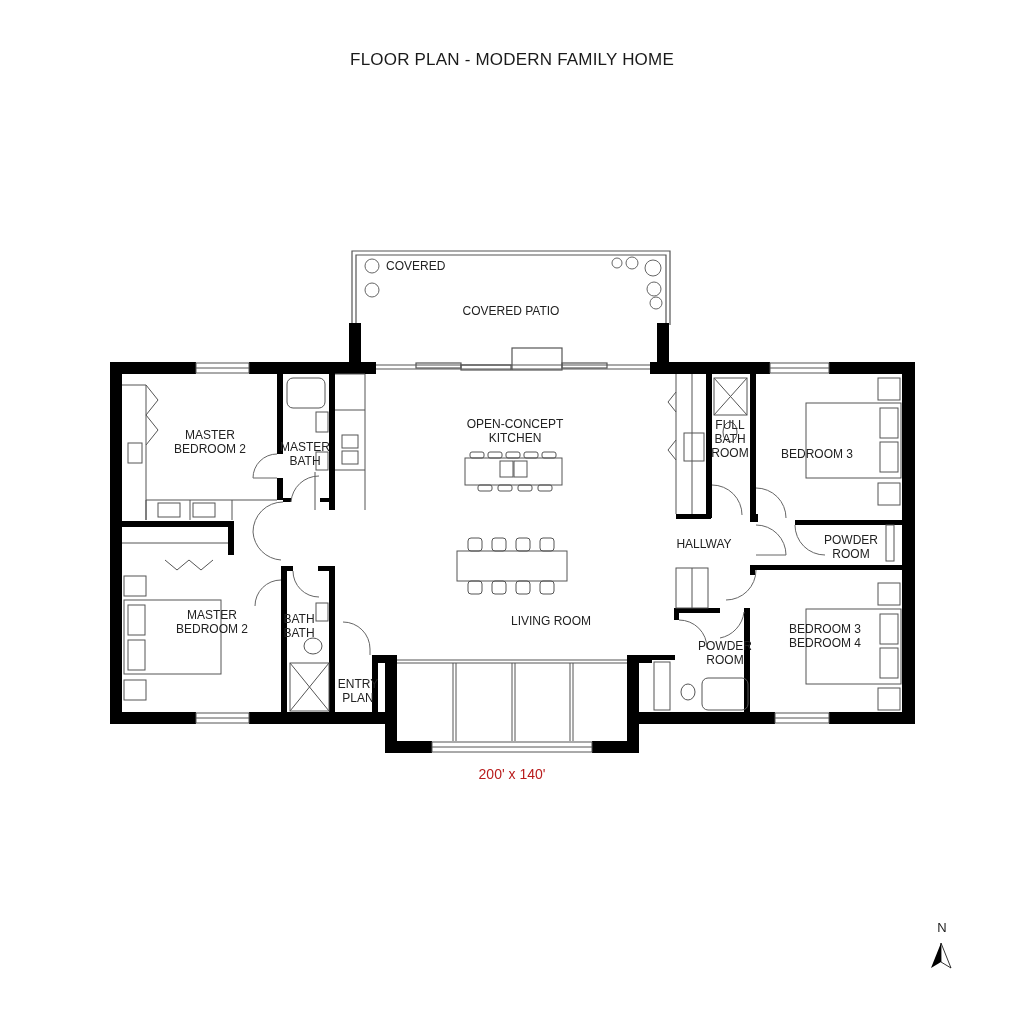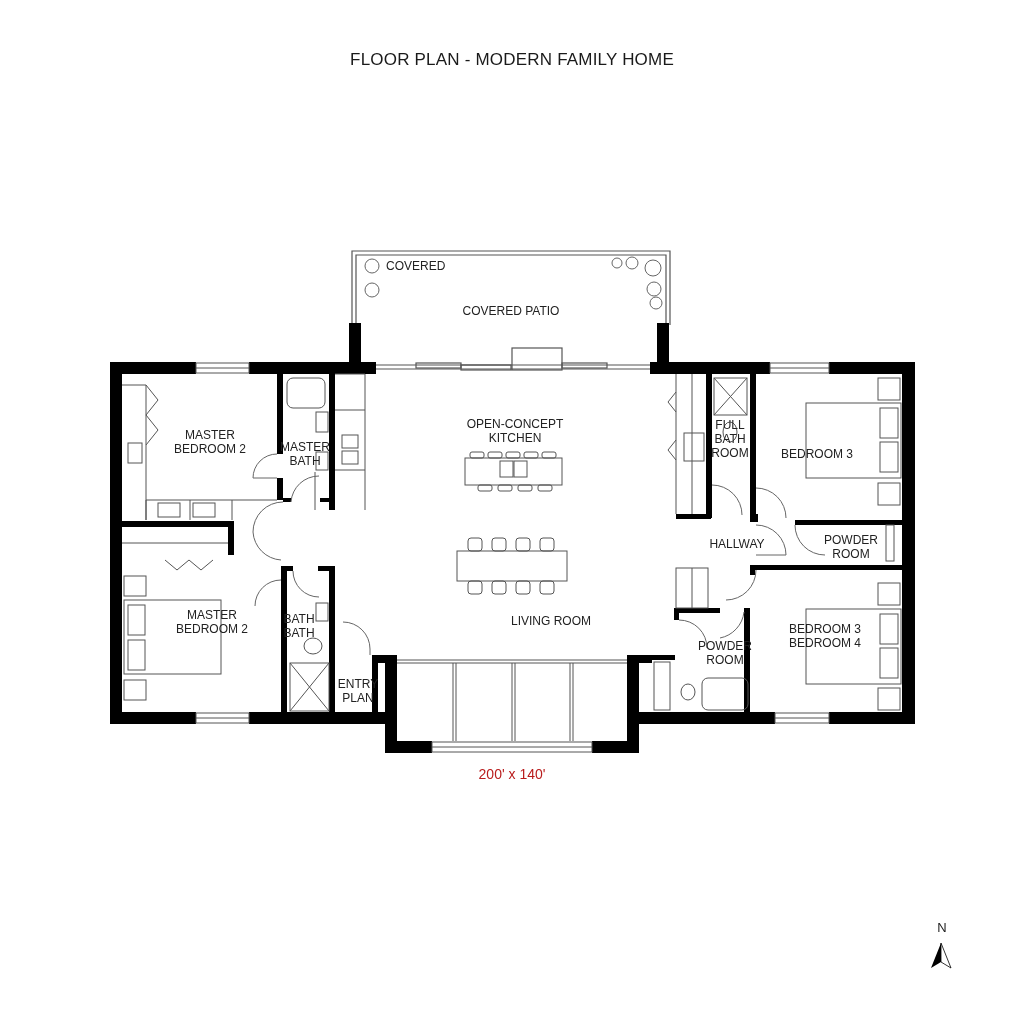--- a/index.html
+++ b/index.html
@@ -252,21 +252,21 @@
     <div>KITCHEN</div>
 </div>
 <div class="lbl" style="left:515px; top:614px;margin-left:36px;">LIVING ROOM</div>
 
 <div class="lbl" style="left:730px; top:418px;">
   <div>FULL</div>
     <div>BATH</div>
     <div>ROOM</div>
 </div>
 <div class="lbl" style="left:817px; top:447px;">BEDROOM 3</div>
-<div class="lbl" style="left:704px; top:537px;margin-left:33px;">HALLWAY</div>
+<div class="lbl" style="left:704px; top:537px;">HALLWAY</div>
 <div class="lbl" style="left:851px; top:533px;">
   <div>POWDER</div>
     <div>ROOM</div>
 </div>
 <div class="lbl" style="left:725px; top:639px;">
   <div>POWDER</div>
     <div>ROOM</div>
 </div>
 <div class="lbl" style="left:825px; top:622px;">
   <div>BEDROOM 3</div>

